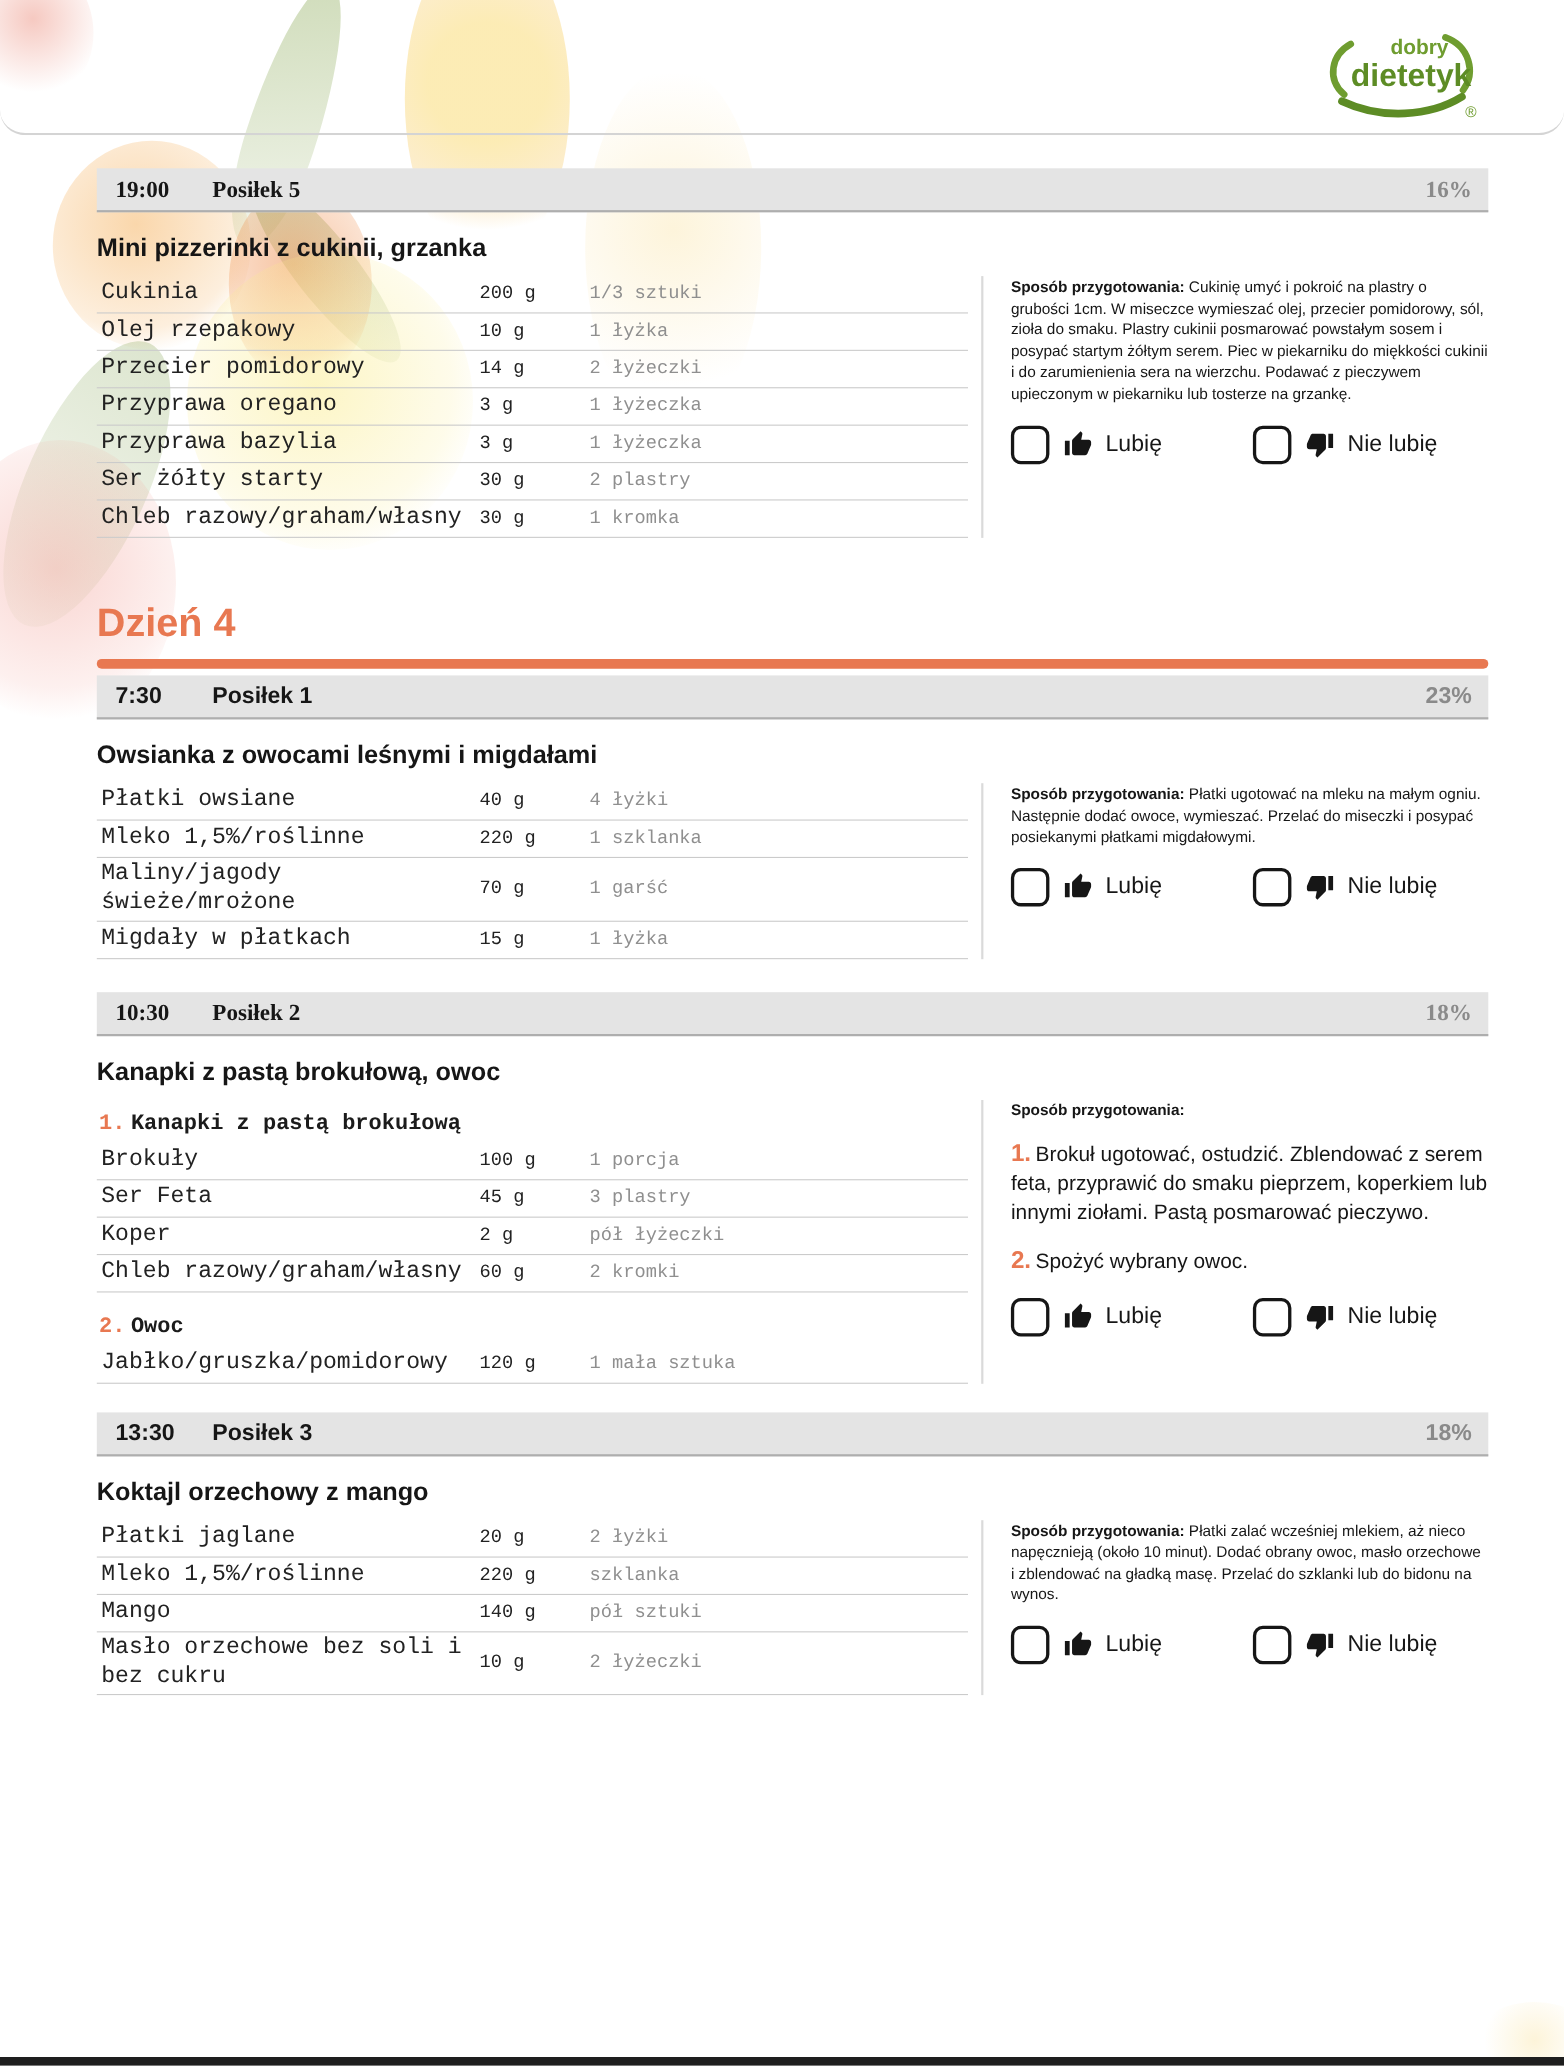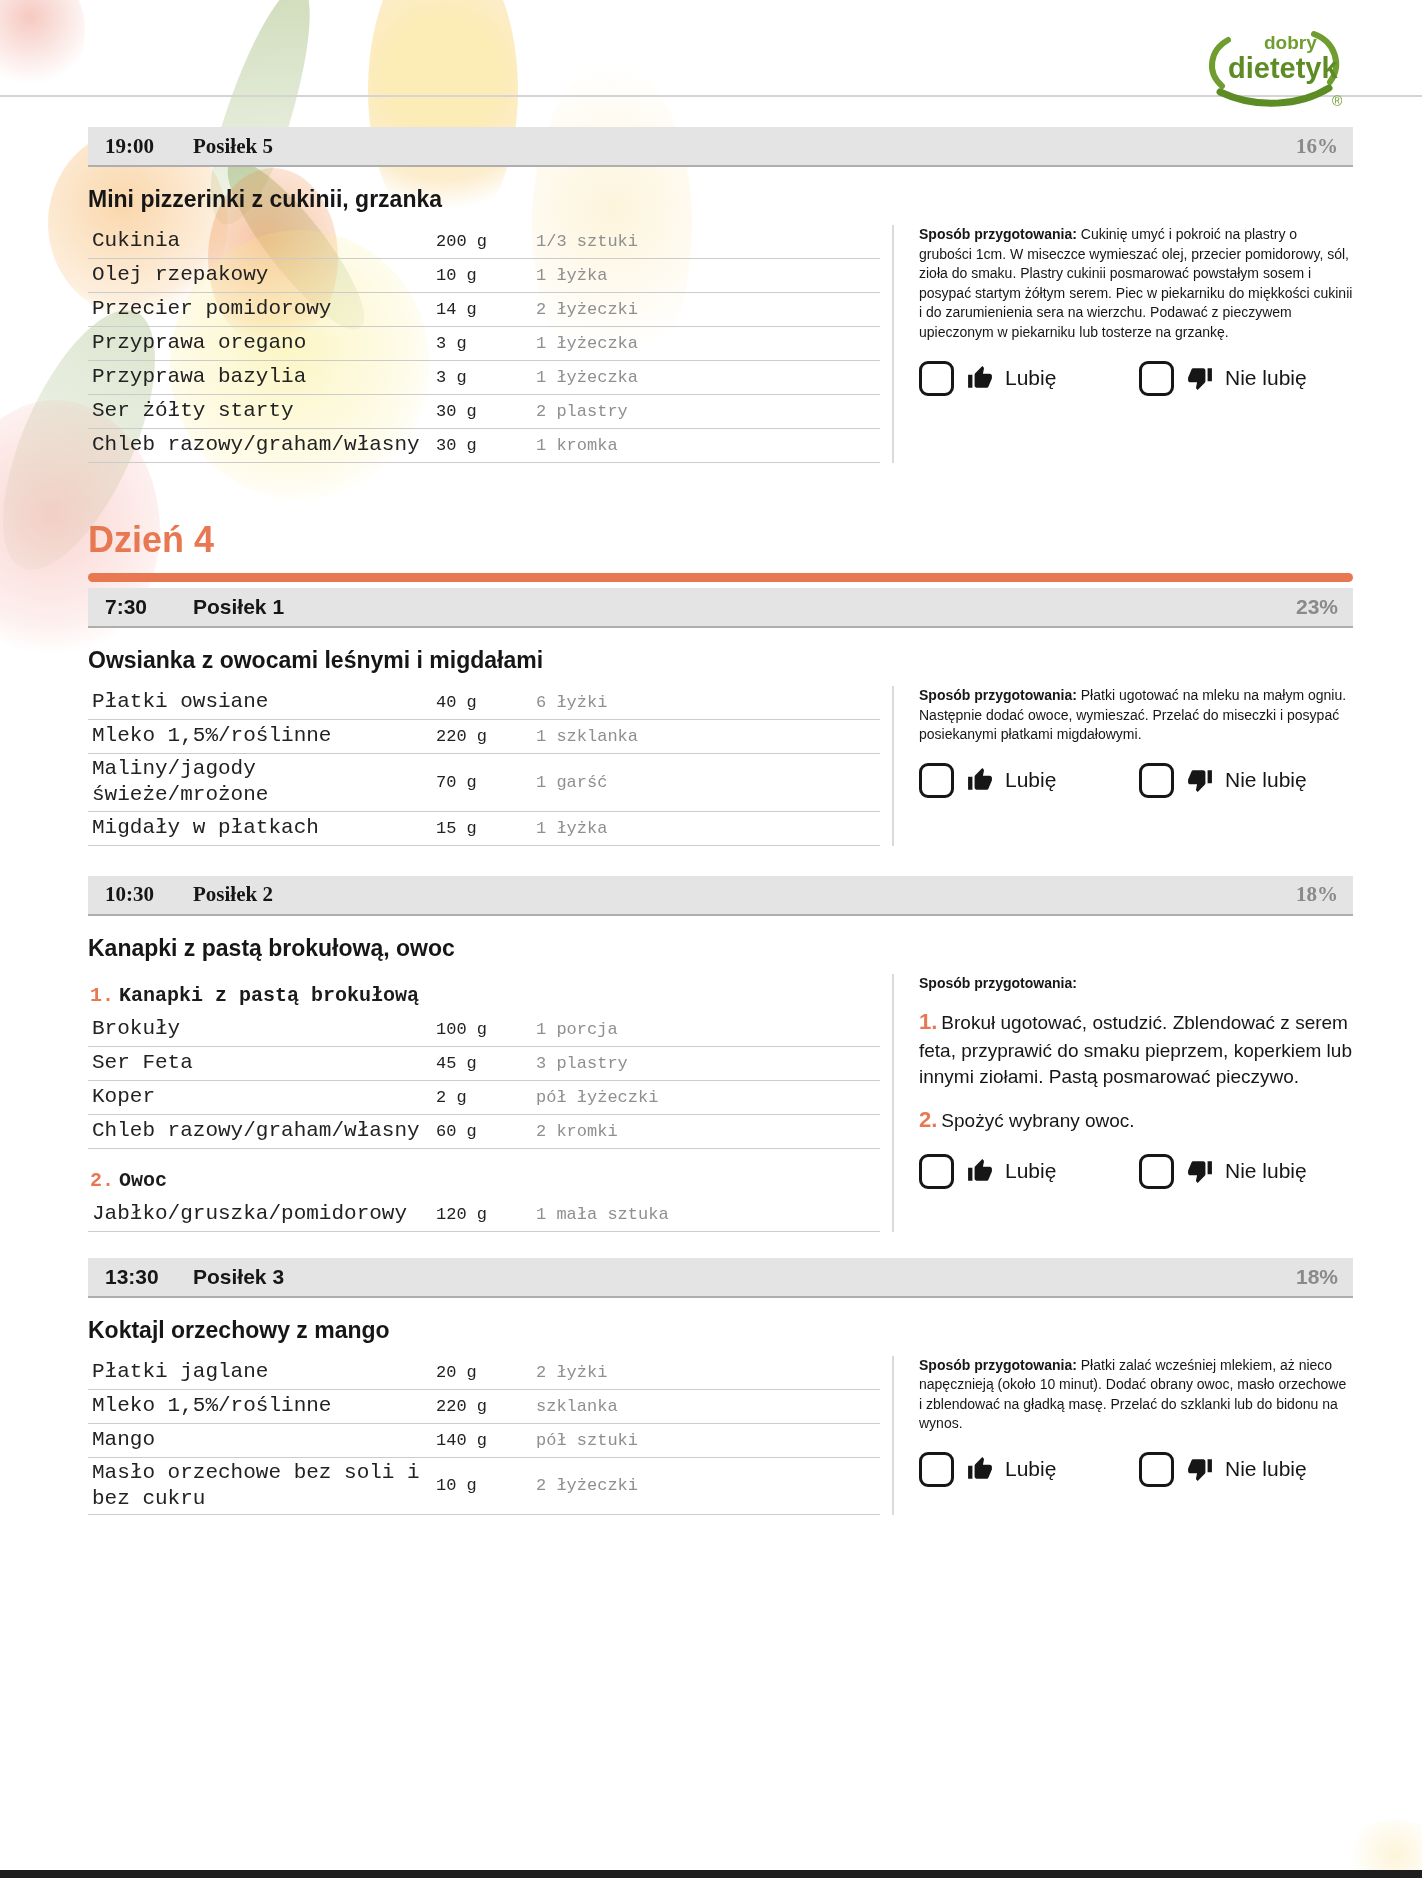--- a/index.html
+++ b/index.html
@@ -20,21 +20,21 @@
   .b-leaf1 { left:230px; top:-20px; width:64px; height:250px; border-radius:50% 50% 50% 50%/60% 60% 40% 40%; background:linear-gradient(160deg, rgba(140,170,88,.42), rgba(140,170,88,.10)); transform:rotate(18deg); }
   .b-leaf2 { left:268px; top:140px; width:56px; height:210px; border-radius:50%; background:linear-gradient(200deg, rgba(130,162,82,.40), rgba(130,162,82,.08)); transform:rotate(-38deg); }
   .b-slice        { left:368px; top:-60px; width:150px; height:300px; background:radial-gradient(circle at 50% 45%, rgba(250,220,120,.55) 30%, rgba(246,196,92,.30) 58%, transparent 74%); }
   .b-pale-right   { left:532px; top:60px;  width:160px; height:330px; background:radial-gradient(circle at 50% 45%, rgba(250,226,160,.38), transparent 72%); }
   .b-lemon-mid    { left:170px; top:230px; width:260px; height:270px; background:radial-gradient(circle at 45% 45%, rgba(250,236,140,.50), rgba(250,236,140,.18) 60%, transparent 76%); }
   .b-leaf3 { left:24px; top:300px; width:110px; height:280px; border-radius:50%; background:linear-gradient(190deg, rgba(138,168,92,.30), rgba(138,168,92,.06)); transform:rotate(24deg); }
   .b-grapefruit   { left:-50px; top:400px; width:210px; height:260px; background:radial-gradient(circle at 48% 45%, rgba(242,150,140,.40), rgba(242,150,140,.14) 60%, transparent 76%); }
   .b-bottom-right { position:absolute; left:1340px; top:1820px; width:110px; height:70px; border-radius:50%; background:radial-gradient(circle, rgba(250,230,170,.45), transparent 70%); pointer-events:none; }
 
   
-  .banner { position:relative; height:97px; border-bottom:2px solid #d4d4d4; z-index:1; }
+  .banner { position:relative; height:123px; border-bottom:2px solid #d4d4d4; z-index:1;border-radius:23px; }
   .logo { position:absolute; top:22px; right:72px; }
 
   
   .content { position:relative; z-index:1; padding:0 69px 0 88px; }
 
   .meal-header {
     display:flex; align-items:center; height:40px;
     background:#e4e4e4; border-bottom:2px solid #aeaeae;
     padding:0 15px 0 17px;
   }
@@ -192,21 +192,21 @@
       <span class="meal-time">7:30</span>
       <span class="meal-name">Posiłek 1</span>
       <span class="meal-percent">23%</span>
     </div>
     <h2 class="meal-title">Owsianka z owocami leśnymi i migdałami</h2>
     <div class="section-body">
       <div class="col-left">
         <div class="ing-row">
           <span class="ing-name">Płatki owsiane</span>
           <span class="ing-amt">40 g</span>
-          <span class="ing-portion">6 łyżki</span>
+          <span class="ing-portion">4 łyżki</span>
         </div>
         <div class="ing-row">
           <span class="ing-name">Mleko 1,5%/roślinne</span>
           <span class="ing-amt">220 g</span>
           <span class="ing-portion">1 szklanka</span>
         </div>
         <div class="ing-row">
           <span class="ing-name">Maliny/jagody świeże/mrożone</span>
           <span class="ing-amt">70 g</span>
           <span class="ing-portion">1 garść</span>

